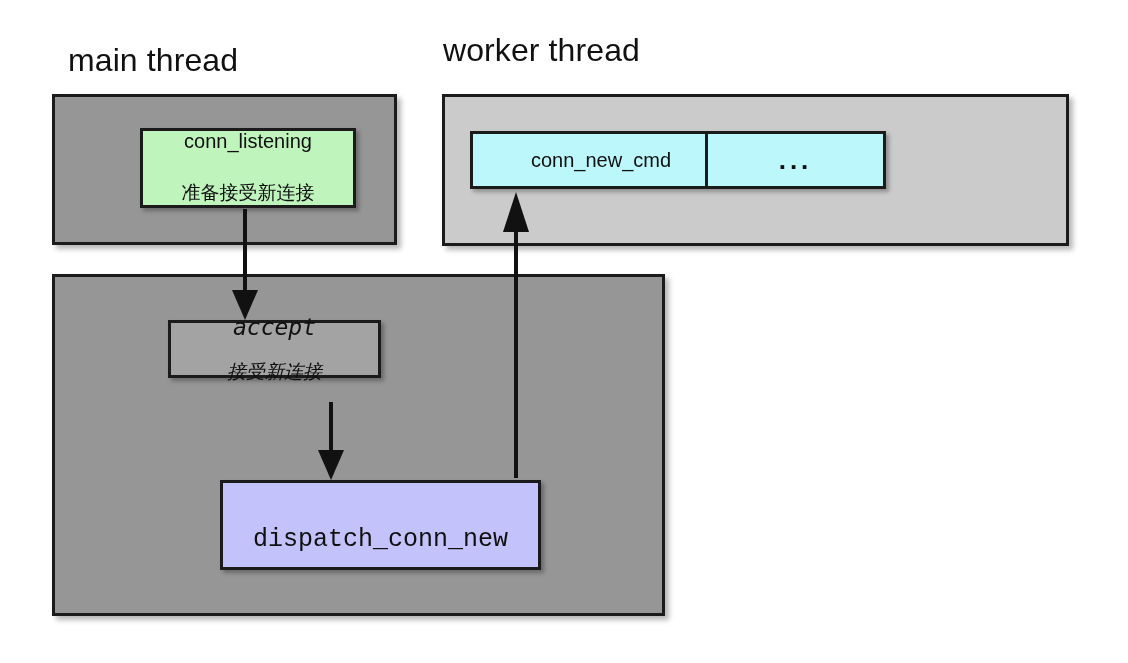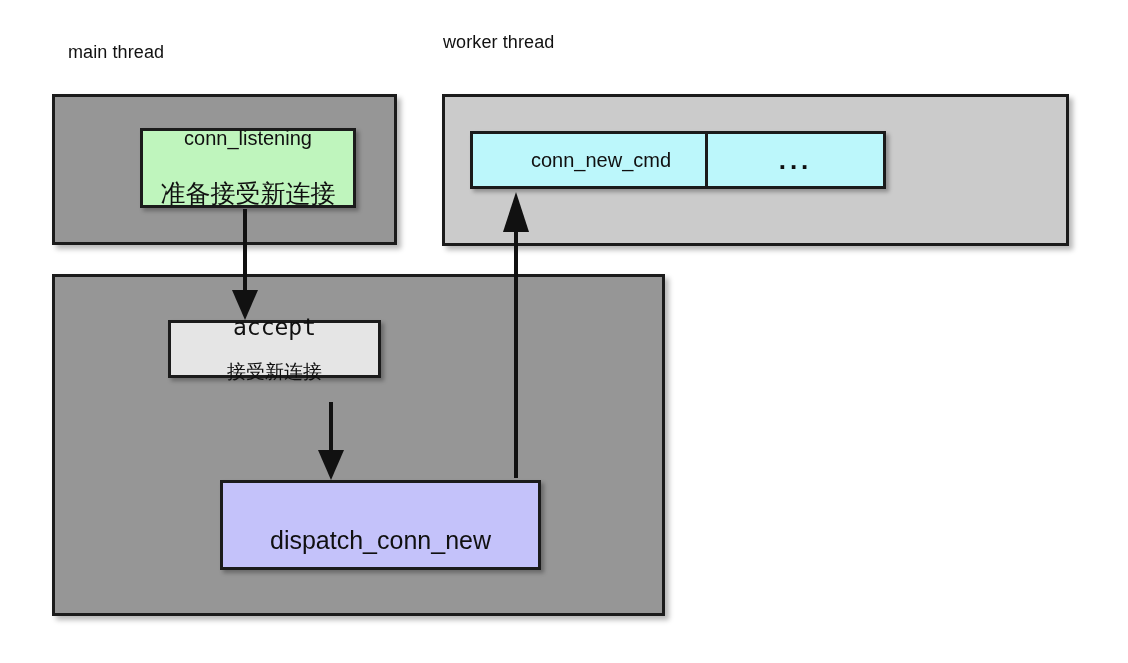--- a/index.html
+++ b/index.html
@@ -12,21 +12,21 @@
     width: 1128px;
     height: 663px;
     background: #ffffff;
     font-family: "Liberation Sans", "DejaVu Sans", sans-serif;
     overflow: hidden;
   }
 
   
   .col-title {
     position: absolute;
-    font-size: 18px;
+    font-size: 32px;
     color: #111111;
     font-family: "Liberation Sans", "DejaVu Sans", sans-serif;
     white-space: nowrap;
     letter-spacing: 0.1px;
   }
   #title-main   { left: 68px;  top: 42px; }
   #title-worker { left: 443px; top: 32px; }
 
   
   .panel {
@@ -65,41 +65,42 @@
     font-family: "DejaVu Sans", "Liberation Sans", sans-serif;
   }
 
   
   #node-conn-listening {
     left: 140px; top: 128px; width: 216px; height: 80px;
     background: #bff5bd;
     gap: 15px;
   }
   #node-conn-listening .en { font-size: 20px; }
-  #node-conn-listening .zh { font-size: 25px; margin-top: 16px; }
+  #node-conn-listening .zh { font-size: 19px; margin-top: 16px; font-family: Liberation Mono, monospace; }
 
   
   #node-accept {
     left: 168px; top: 320px; width: 213px; height: 58px;
-    background: #e5e5e5;
+    background: #a3a3a3;
+    font-style: italic;
   }
   #node-accept .en {
     font-size: 23px;
     font-family: "DejaVu Sans Mono", "Liberation Mono", monospace;
   }
   #node-accept .zh { font-size: 19px; margin-top: 20px; }
 
   
   #node-dispatch {
     left: 220px; top: 480px; width: 321px; height: 90px;
     background: #c4c2fa;
   }
   #node-dispatch .en {
     font-size: 25px;
-    font-family: Liberation Sans, sans-serif;
+    font-family: Liberation Mono, monospace;
     margin-top: 30px;
   }
   #node-dispatch .zh { font-size: 19px; margin-top: 5px; }
 
   
   #queue {
     position: absolute;
     left: 470px; top: 131px; width: 416px; height: 58px;
     border: 3px solid #1b1b1b;
     box-sizing: border-box;

